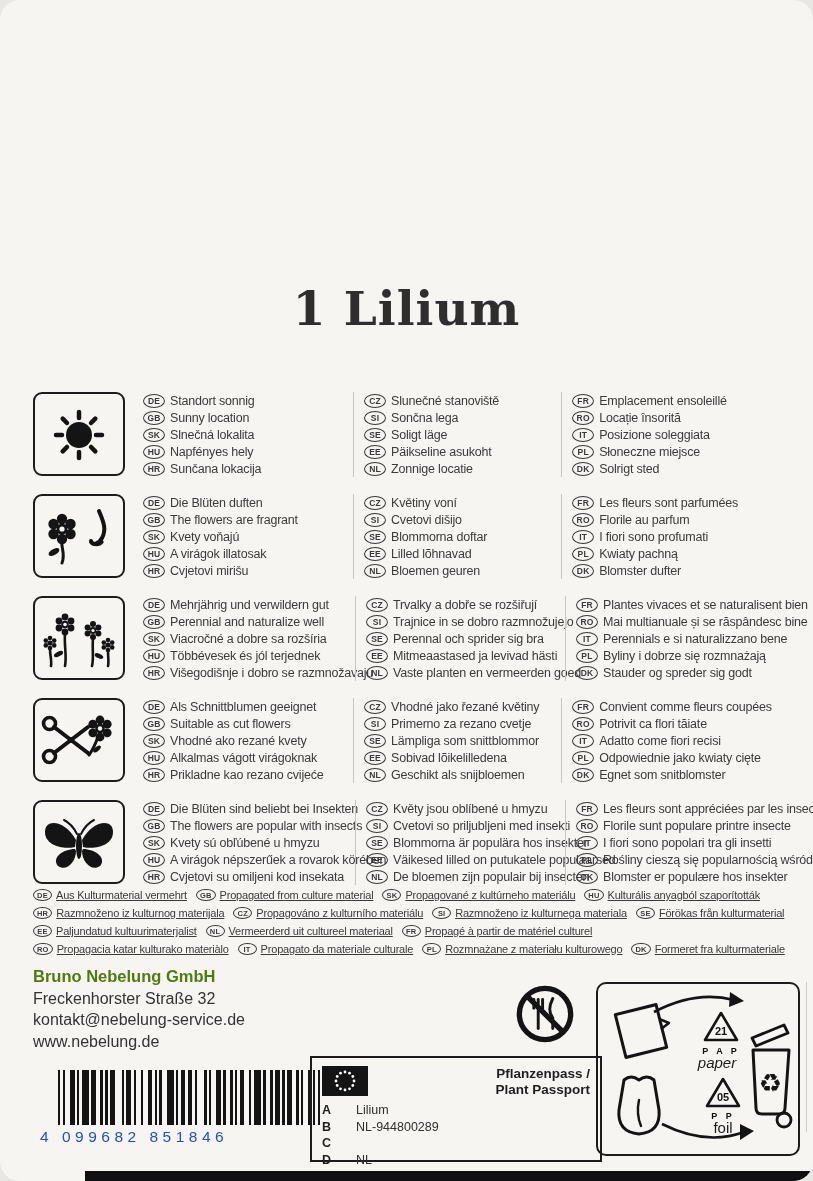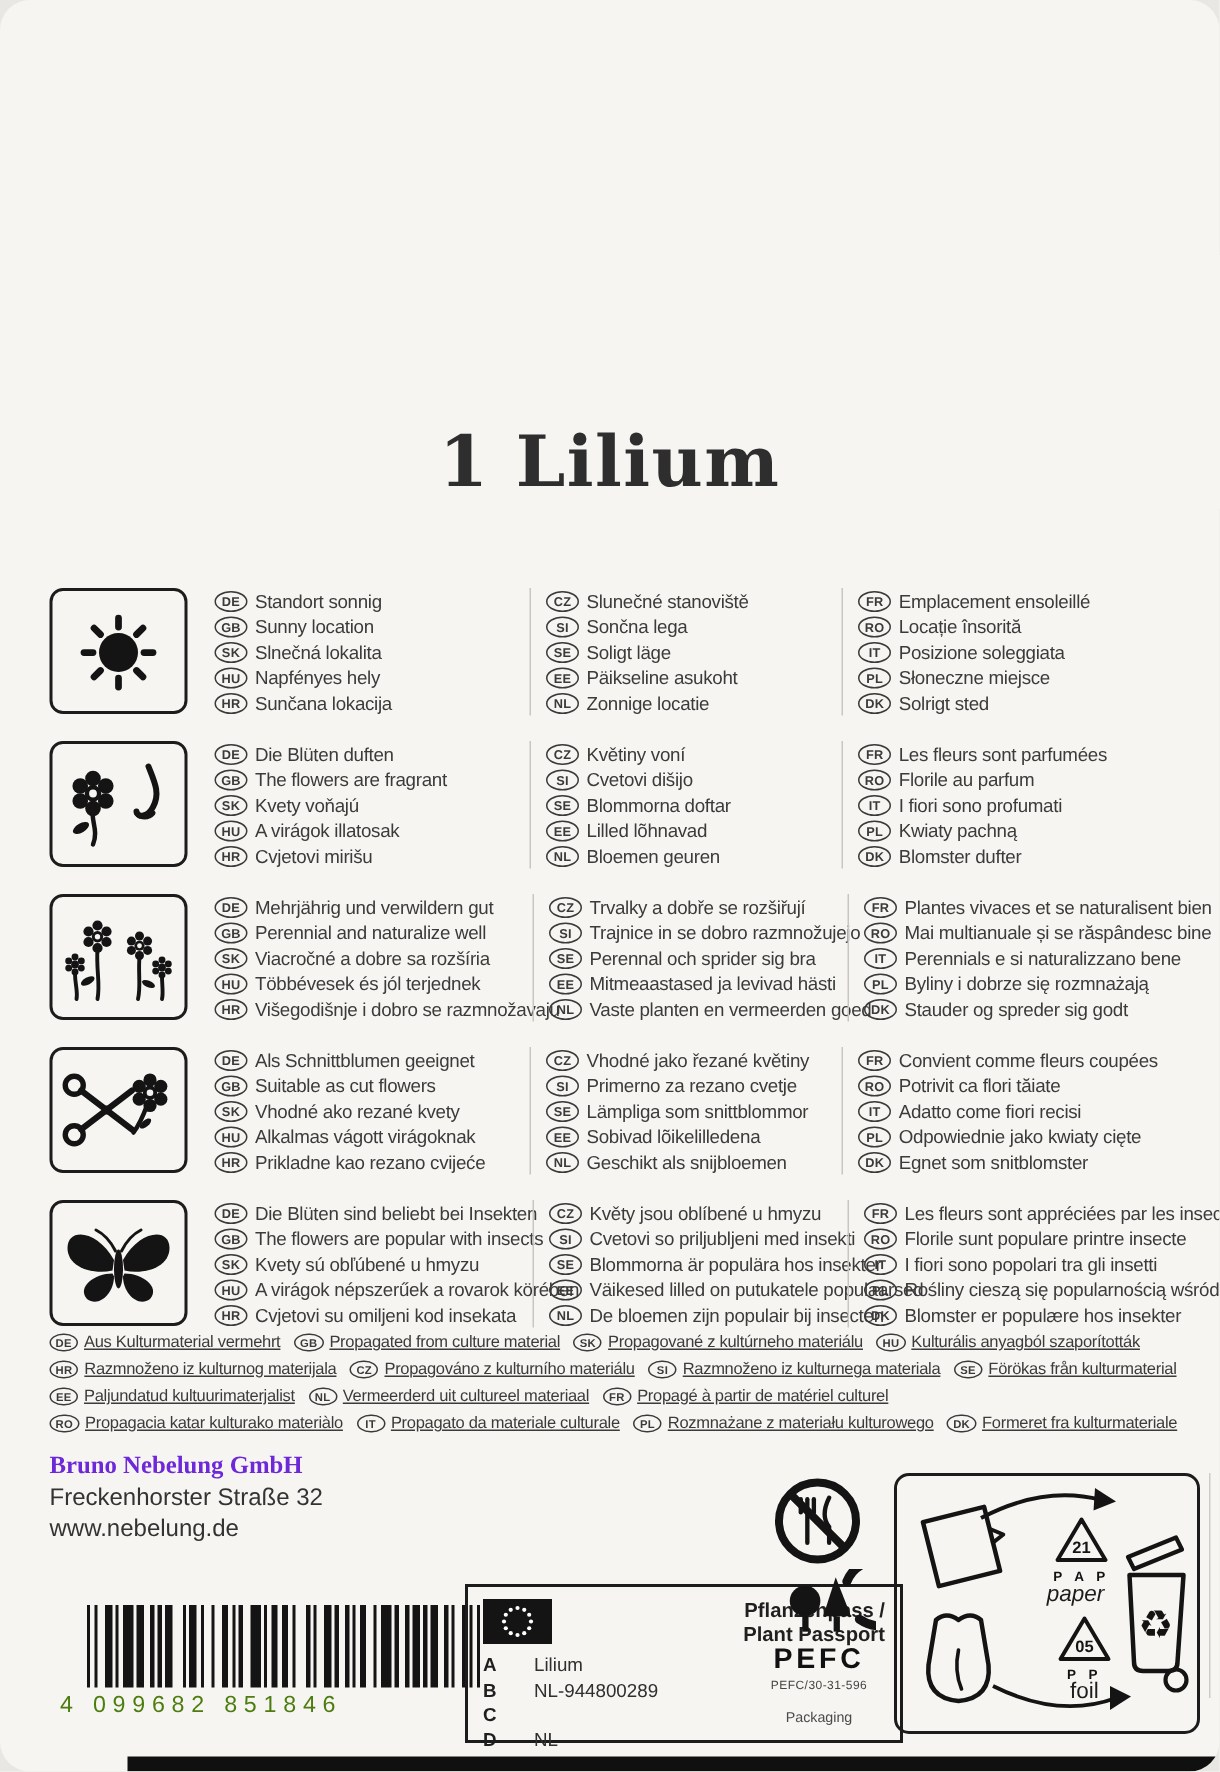--- a/index.html
+++ b/index.html
@@ -28,28 +28,28 @@
 
   
   .propagation { position:absolute; top:886px; left:33px; width:762px; }
   .prop-line { display:flex; flex-wrap:nowrap; align-items:center; height:18px; }
   .prop-item { display:inline-flex; align-items:center; margin-right:9px; white-space:nowrap; }
   .prop-item .badge { min-width:19px; height:12.5px; font-size:7.5px; margin-right:4px; border-width:1.4px; }
   .prop-text { font-size:11px; letter-spacing:-0.2px; color:#3b3b3b;text-decoration:underline; }
 
   
   .address { position:absolute; top:966px; left:33px; line-height:21.5px; font-size:16px; color:#333; }
-  .address .company { font-weight:700; font-size:16.5px; color:#6d28d9;font-family:Liberation Serif, serif; }
+  .address .company { font-weight:700; font-size:16.5px; color:#4d7c0f; }
 
   
   .barcode { position:absolute; left:40px; top:1070px; width:290px; }
   .bars { display:flex; align-items:stretch; height:55px; margin-left:18px; width:262px; }
   .bars div { height:100%; }
   .bars .b { background:#141414; }
-  .digits { margin-top:3px; font-size:15.5px; letter-spacing:4.5px; color:#4d7c0f; white-space:nowrap; }
+  .digits { margin-top:3px; font-size:15.5px; letter-spacing:4.5px; color:#1d4ed8; white-space:nowrap; }
 
   
   .passport { position:absolute; left:310px; top:1056px; width:292px; height:106px; border:2px solid #1c1c1c;
               box-sizing:border-box; padding:8px 10px 6px 10px; background:transparent; }
   .pp-head { display:flex; justify-content:space-between; align-items:flex-start; }
   .pp-title { text-align:right; font-weight:700; font-size:13.5px; line-height:15.5px; color:#1f1f1f; }
   .pp-rows { margin-top:5px; }
   .pp-row { display:flex; height:16.5px; align-items:center; }
   .pp-key { width:34px; font-weight:700; font-size:12.5px; color:#1f1f1f; }
   .pp-val { font-size:12.5px; color:#2f2f2f; }
@@ -615,20 +615,21 @@
         <span class="prop-item">
     <span class="badge">DK</span>
     <span class="prop-text">Formeret fra kulturmateriale</span>
   </span>
       </div>
     </div>
 
   <div class="address">
     <div class="company">Bruno Nebelung GmbH</div>
     <div>Freckenhorster Straße 32</div>
+    <div>kontakt@nebelung-service.de</div>
     <div>www.nebelung.de</div>
   </div>
 
   <div class="barcode">
     <div class="bars">
         <div class="b" style="width: 2.36036px;"></div>
         <div style="width: 2.36036px;"></div>
         <div class="b" style="width: 2.36036px;"></div>
         <div style="width: 4.72072px;"></div>
         <div class="b" style="width: 4.72072px;"></div>
@@ -761,32 +762,20 @@
         <line x1="25" y1="17" x2="25" y2="26"></line>
           <line x1="29.5" y1="17" x2="29.5" y2="26"></line>
           <line x1="20.5" y1="17" x2="20.5" y2="26"></line>
         <line x1="25" y1="26" x2="25" y2="47"></line>
         <path d="M40,16 c-4,8 -4,15 0,20 l0,11"></path>
       </g>
       <line x1="14" y1="14" x2="50" y2="50" stroke="#141414" stroke-width="5.5" stroke-linecap="round"></line>
     </svg>
   </div>
 
-  <div class="pefc">
-    <svg width="76" height="52" viewBox="0 0 80 56" style="margin:0 auto;">
-      <path d="M69,36 A27,24 0 1 0 60,9" stroke="#141414" stroke-width="6.5" fill="none" stroke-linecap="round"></path>
-      <circle cx="30" cy="23" r="11" fill="#141414"></circle>
-      <rect x="28" y="31" width="4.5" height="14" fill="#141414"></rect>
-      <polygon points="52,6 63,34 43,34" fill="#141414"></polygon>
-      <rect x="50.5" y="34" width="4.5" height="11" fill="#141414"></rect>
-    </svg>
-    <div class="pefc-name">PEFC</div>
-    <div class="pefc-cert">PEFC/30-31-596</div>
-    <div class="pefc-label">Packaging</div>
-  </div>
 
   <div class="packbox">
     <svg class="abs" style="left:52px; top:4px;" width="96" height="28" viewBox="0 0 96 28">
       <path d="M4,24 Q46,2 84,12" stroke="#141414" stroke-width="2.6" fill="none"></path>
       <polygon points="80,4 94,13 79,19" fill="#141414"></polygon>
     </svg>
     <svg class="abs" style="left:10px; top:16px;" width="66" height="62" viewBox="0 0 66 62">
       <g transform="rotate(-14 33 31)">
         <rect x="12" y="9" width="42" height="44" stroke="#141414" stroke-width="3" fill="none" stroke-linejoin="round"></rect>
         <path d="M54,24 L62,30 L53,34" stroke="#141414" stroke-width="2.6" fill="none" stroke-linejoin="round"></path>

